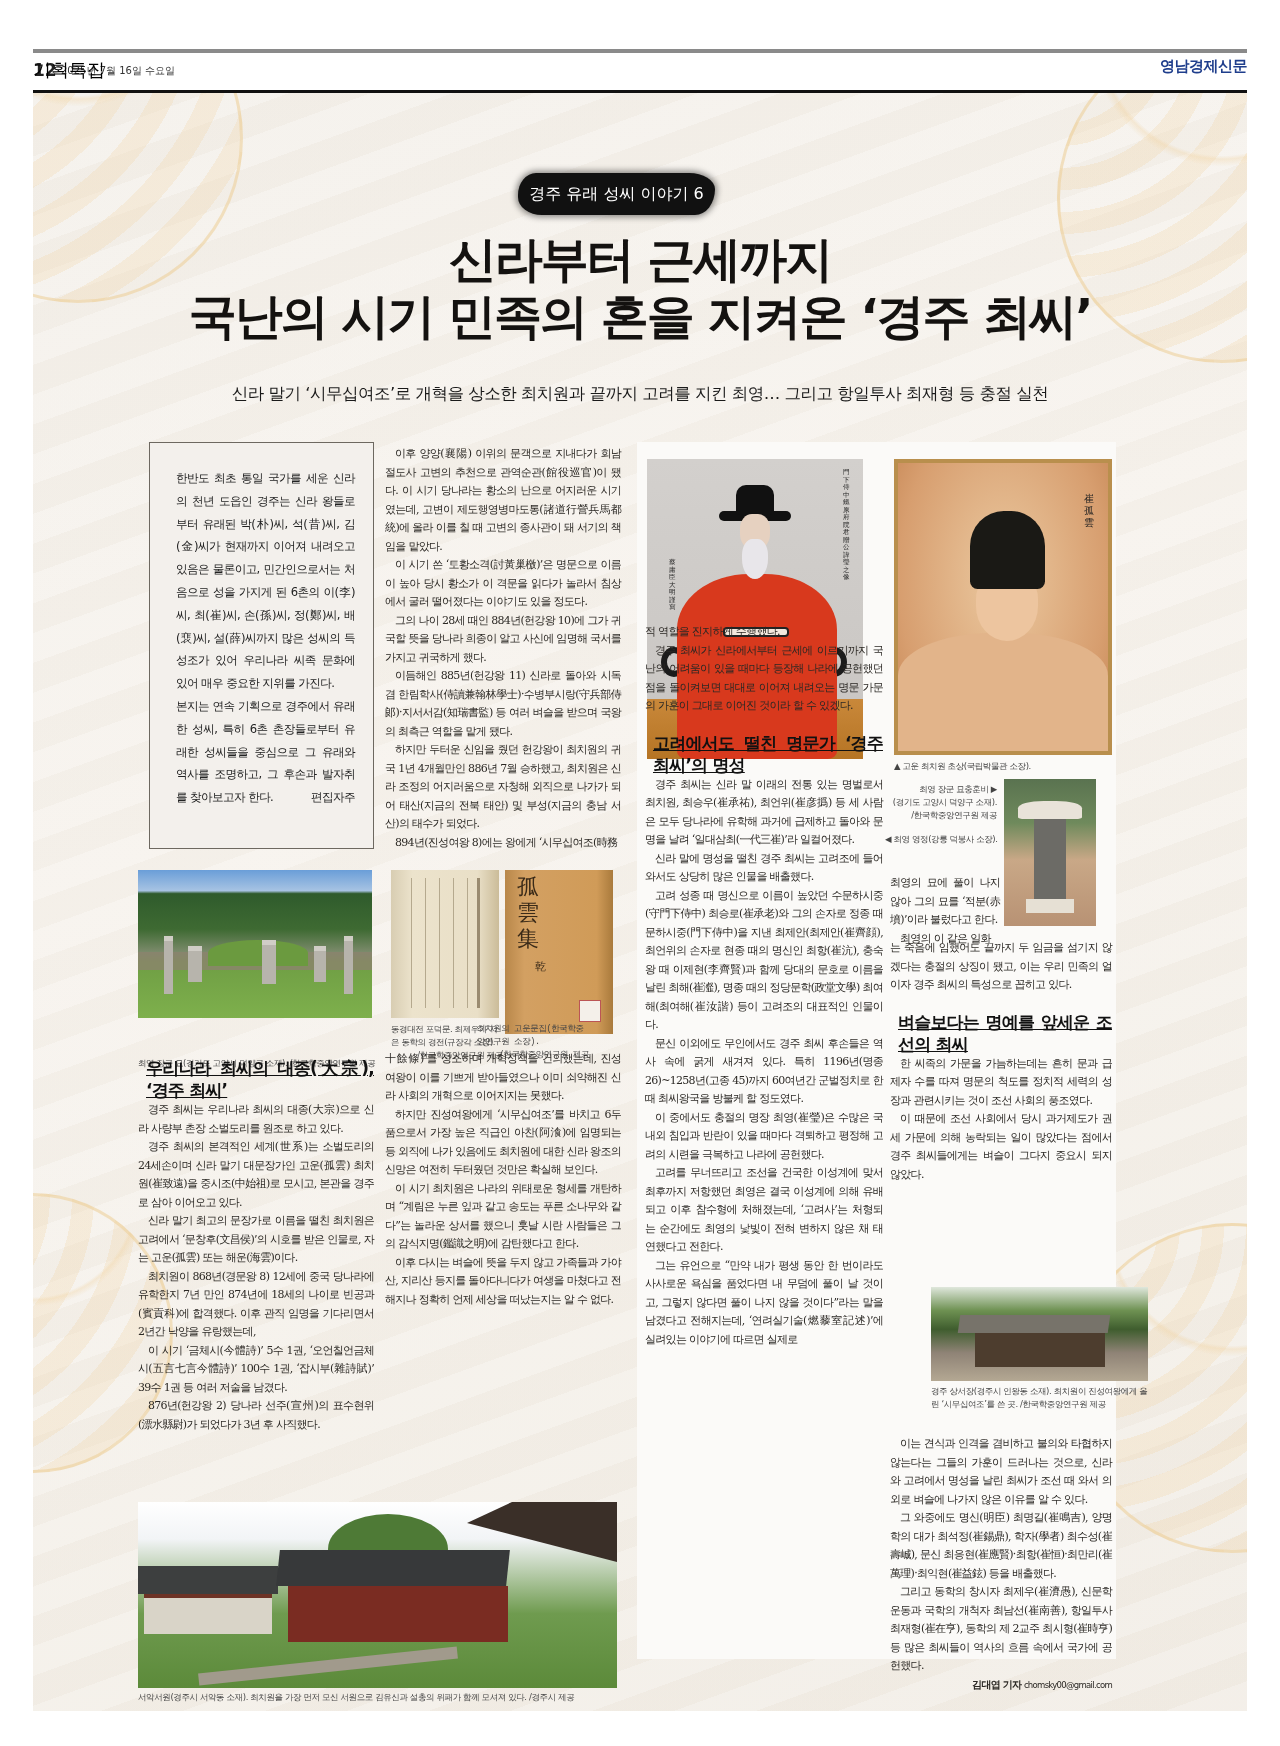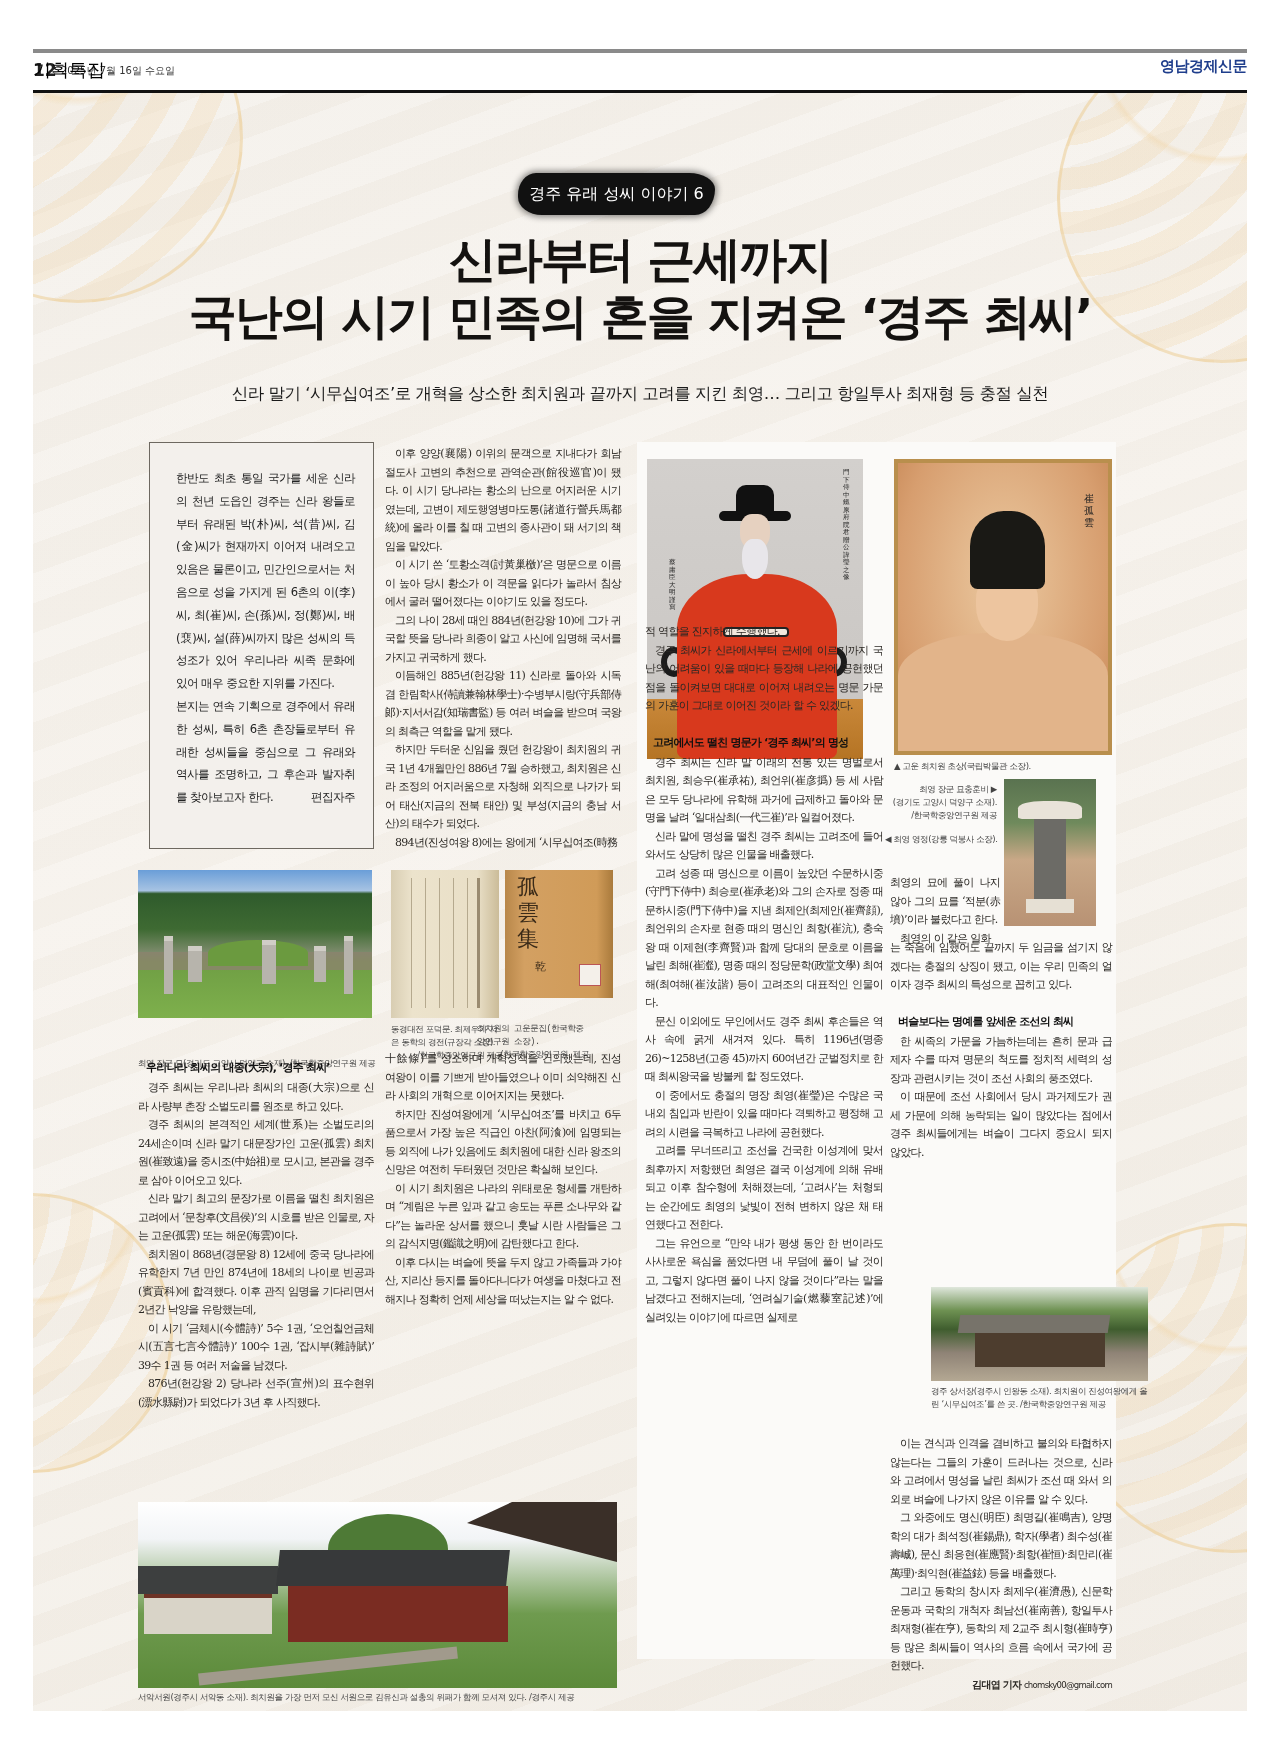--- a/index.html
+++ b/index.html
@@ -37,21 +37,21 @@
   .subhead { position: absolute; left: 0; width: 1214px; top: 290px; text-align: center; font-size: 16.5px; color: #1a1a1a; letter-spacing: -0.5px; }
 
   .intro-box { position: absolute; left: 116px; top: 349px; width: 225px; height: 407px; border: 1px solid #6d6860;
     background: #f3f0ec; padding: 24px 18px 0 26px; }
   .intro-box p { font-size: 11.6px; line-height: 22.8px; color: #222; letter-spacing: -0.6px; text-align: justify; }
   .intro-sign { display: inline-block; float: right; }
 
   .col { position: absolute; font-family: "DejaVu Serif", "Liberation Serif", serif; font-size: 11px; line-height: 18.5px; color: #2b2824; letter-spacing: -0.7px; text-align: justify; }
   .col p { text-indent: 10px; }
   .col p.noind { text-indent: 0; }
-  .col h3 { font-family: "DejaVu Sans", sans-serif; font-weight: bold; font-size: 11px; line-height: 22px; letter-spacing: -0.8px; color: #111; margin-top: 16px; padding-left: 8px; }
+  .col h3 { font-family: "DejaVu Sans", sans-serif; font-weight: bold; font-size: 17px; line-height: 22px; letter-spacing: -0.8px; color: #111; margin-top: 16px; padding-left: 8px; text-decoration: underline; }
   .col h3.first { margin-top: 16px; }
 
   .col-b { left: 352px; top: 352px; width: 236px; }
   .col-a2 { left: 105px; top: 948px; width: 236px; }
   .col-b2 { left: 352px; top: 957px; width: 236px; }
 
   .feature-panel { position: absolute; left: 604px; top: 349px; width: 479px; height: 1217px; background: #fbfaf8; }
   .col-c { left: 612px; top: 530px; width: 238px; }
   .col-d-short { left: 857px; top: 530px; width: 110px; }
   .col-d { left: 857px; top: 604px; width: 222px; }
@@ -63,21 +63,21 @@
 
   .ph-tomb { left: 105px; top: 777px; width: 234px; height: 148px;
     background:
       linear-gradient(180deg, #6a9ed8 0%, #a7c3e3 14%, #2f5b2c 16%, #3e6a32 40%, #7a8a6a 55%, #6f9e44 62%, #7eb04c 100%); }
   .ph-tomb .mound { position: absolute; left: 70px; top: 70px; width: 100px; height: 26px; border-radius: 50% 50% 0 0; background: #6b9a3f; }
   .ph-tomb .wall { position: absolute; left: 0; top: 82px; width: 234px; height: 18px; background: #8d8170; opacity: 0.75; }
   .ph-tomb .st { position: absolute; width: 9px; background: #b7b4ac; border-top: 5px solid #d0cdc6; }
 
   .ph-book1 { left: 358px; top: 777px; width: 108px; height: 148px; background: linear-gradient(90deg, #d8cdb2, #ece3cc 20%, #e9dfc7 80%, #cbbc99); }
   .ph-book1 .line { position: absolute; top: 8px; width: 1px; height: 130px; background: #b5a98e; }
-  .ph-book2 { left: 472px; top: 777px; width: 108px; height: 128px; background: linear-gradient(90deg, #b8874a, #d3a062 18%, #d09b58 85%, #a97a3c); }
+  .ph-book2 { left: 472px; top: 777px; width: 108px; height: 164px; background: linear-gradient(90deg, #b8874a, #d3a062 18%, #d09b58 85%, #a97a3c); }
   .ph-book2 .title { position: absolute; left: 12px; top: 4px; font-family: "DejaVu Serif", serif; font-size: 22px; line-height: 26px; color: #3a2a18; width: 24px; }
   .ph-book2 .stamp { position: absolute; right: 12px; bottom: 12px; width: 22px; height: 22px; background: #f4f0ea; border: 1px solid #b55; }
 
   .cap-tomb { left: 105px; top: 964px; width: 240px; }
   .cap-book1 { left: 358px; top: 930px; width: 112px; }
   .cap-book2 { left: 444px; top: 930px; width: 112px; font-family: Liberation Mono, monospace; }
 
   .ph-portrait1 { left: 614px; top: 366px; width: 216px; height: 300px; background: linear-gradient(180deg, #d3d0cd 0%, #cac7c4 80%, #c9883a 80%, #b57424 100%); }
   .ph-portrait2 { left: 861px; top: 366px; width: 218px; height: 296px; background: radial-gradient(ellipse at 50% 40%, #ebc9a0, #d79e6f 70%, #c48452); border: 4px solid #b98f4d; }
   .robe { position: absolute; left: 30px; top: 115px; width: 160px; height: 185px; background: #d8391d; border-radius: 45% 45% 6% 6% / 30% 30% 4% 4%; }

